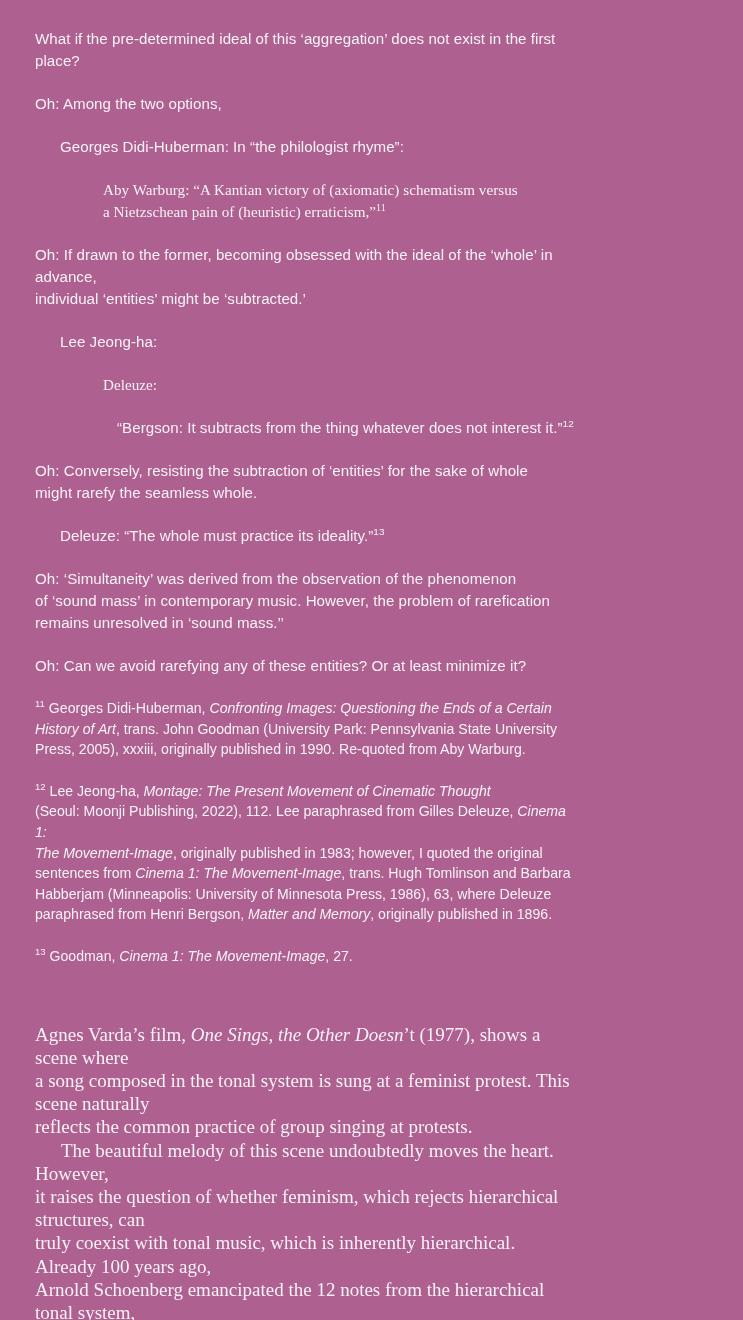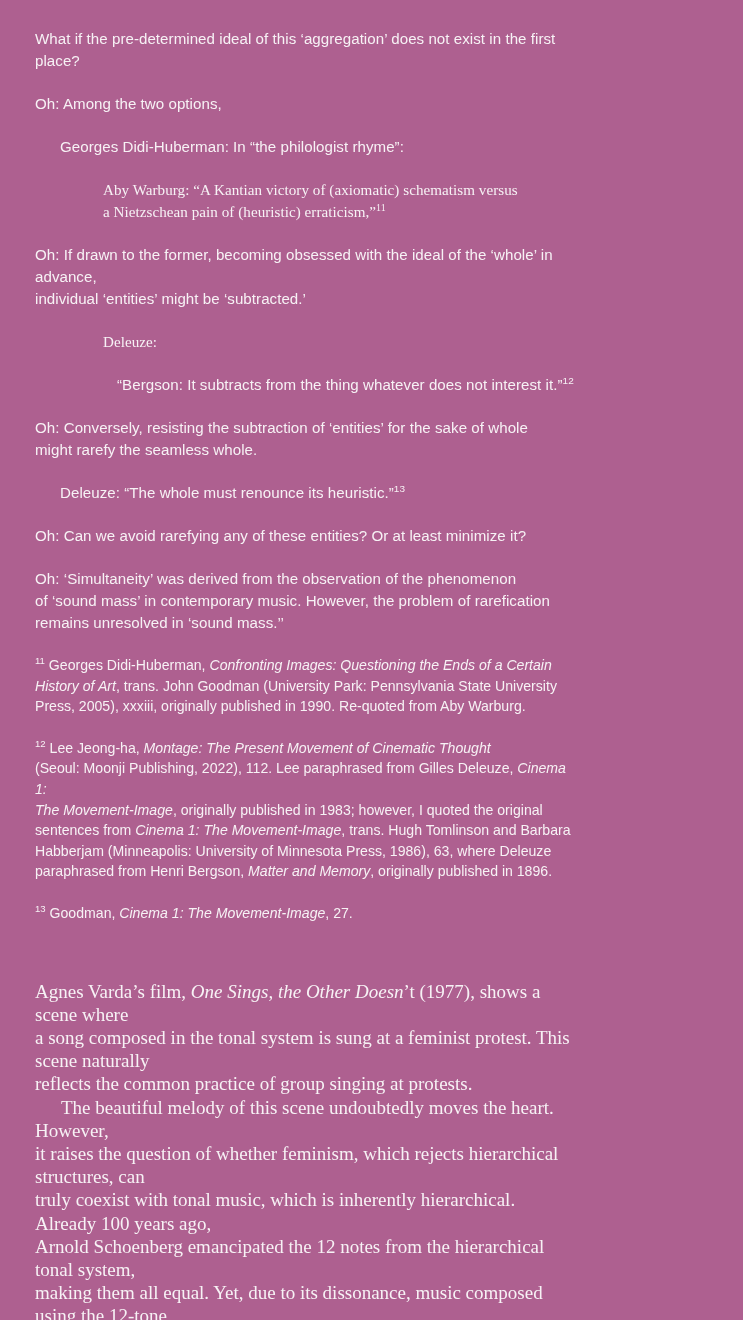--- a/index.html
+++ b/index.html
@@ -85,29 +85,30 @@
 <div class="page">
 
   <section class="dialogue">
       <p class="blk lvl0"><span>What if the pre-determined ideal of this ‘aggregation’ does not exist in the first place?</span></p>
       <p class="blk lvl0"><span>Oh: Among the two options,</span></p>
       <p class="blk lvl1"><span>Georges Didi-Huberman: In “the philologist rhyme”:</span></p>
       <p class="blk lvl2"><span>Aby Warburg: “A Kantian victory of (axiomatic) schematism versus
 a Nietzschean pain of (heuristic) erraticism,”</span><sup>11</sup></p>
       <p class="blk lvl0"><span>Oh: If drawn to the former, becoming obsessed with the ideal of the ‘whole’ in advance,
 individual ‘entities’ might be ‘subtracted.’</span></p>
+      <p class="blk lvl1"><span>Lee Jeong-ha:</span></p>
       <p class="blk lvl2"><span>Deleuze:</span></p>
       <p class="blk lvl3"><span>“Bergson: It subtracts from the thing whatever does not interest it.”</span><sup>12</sup></p>
       <p class="blk lvl0"><span>Oh: Conversely, resisting the subtraction of ‘entities’ for the sake of whole
 might rarefy the  seamless whole.</span></p>
-      <p class="blk lvl1"><span>Deleuze: “The whole must renounce its heuristic.”</span><sup>13</sup></p>
-      <p class="blk lvl0"><span>Oh: Can we avoid rarefying any of these entities? Or at least minimize it?</span></p>
+      <p class="blk lvl1"><span>Deleuze: “The whole must practice its ideality.”</span><sup>13</sup></p>
       <p class="blk lvl0"><span>Oh: ‘Simultaneity’ was derived from the observation of the phenomenon
 of ‘sound mass’ in contemporary music. However, the problem of rarefication
 remains unresolved in ‘sound mass.’’</span></p>
+      <p class="blk lvl0"><span>Oh: Can we avoid rarefying any of these entities? Or at least minimize it?</span></p>
     </section>
 
   <section class="footnotes">
       <p class="footnote"><span class="fnum">11</span><span> Georges Didi-Huberman, </span><i>Confronting Images: Questioning the Ends of a Certain
 History of Art</i><span>, trans. John Goodman (University Park: Pennsylvania State University
 Press, 2005), xxxiii, originally published in 1990. Re-quoted from Aby Warburg.</span></p>
       <p class="footnote"><span class="fnum">12</span><span> Lee Jeong-ha, </span><i>Montage: The Present Movement of Cinematic Thought</i><span>
 (Seoul: Moonji Publishing, 2022), 112. Lee paraphrased from Gilles Deleuze, </span><i>Cinema 1:
 The Movement-Image</i><span>, originally published in 1983; however, I quoted the original
 sentences from </span><i>Cinema 1: The Movement-Image</i><span>, trans. Hugh Tomlinson and Barbara

